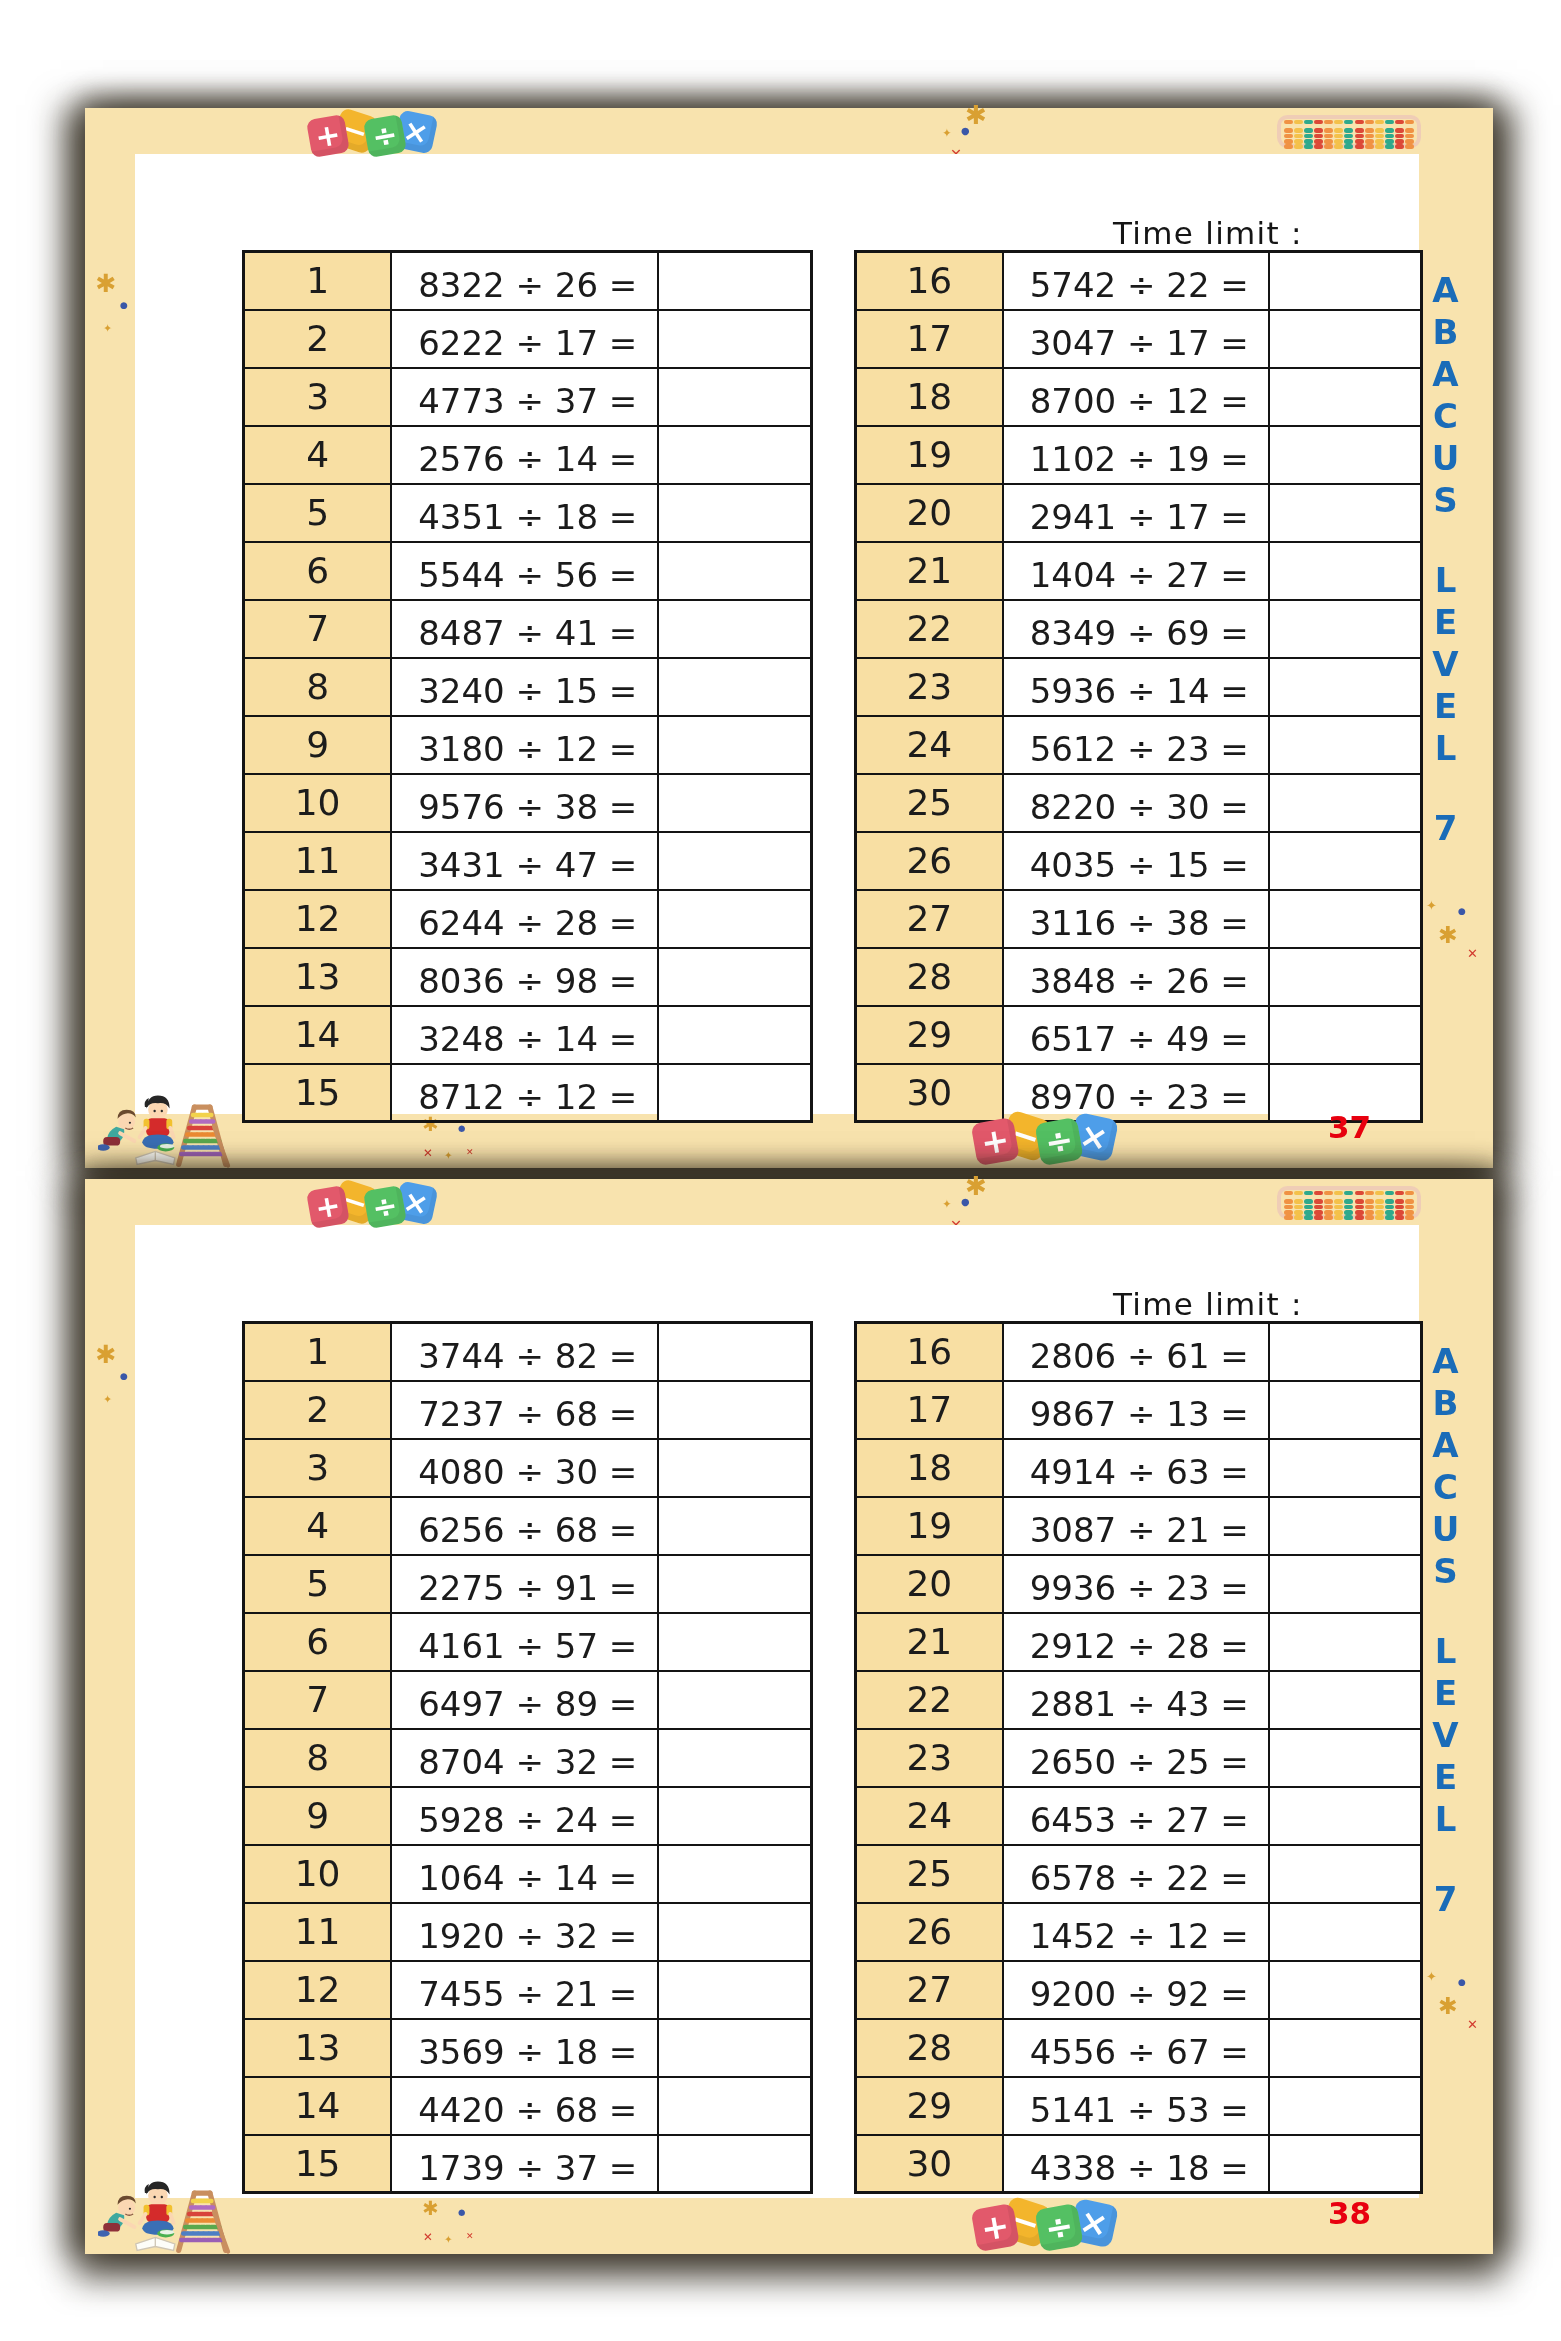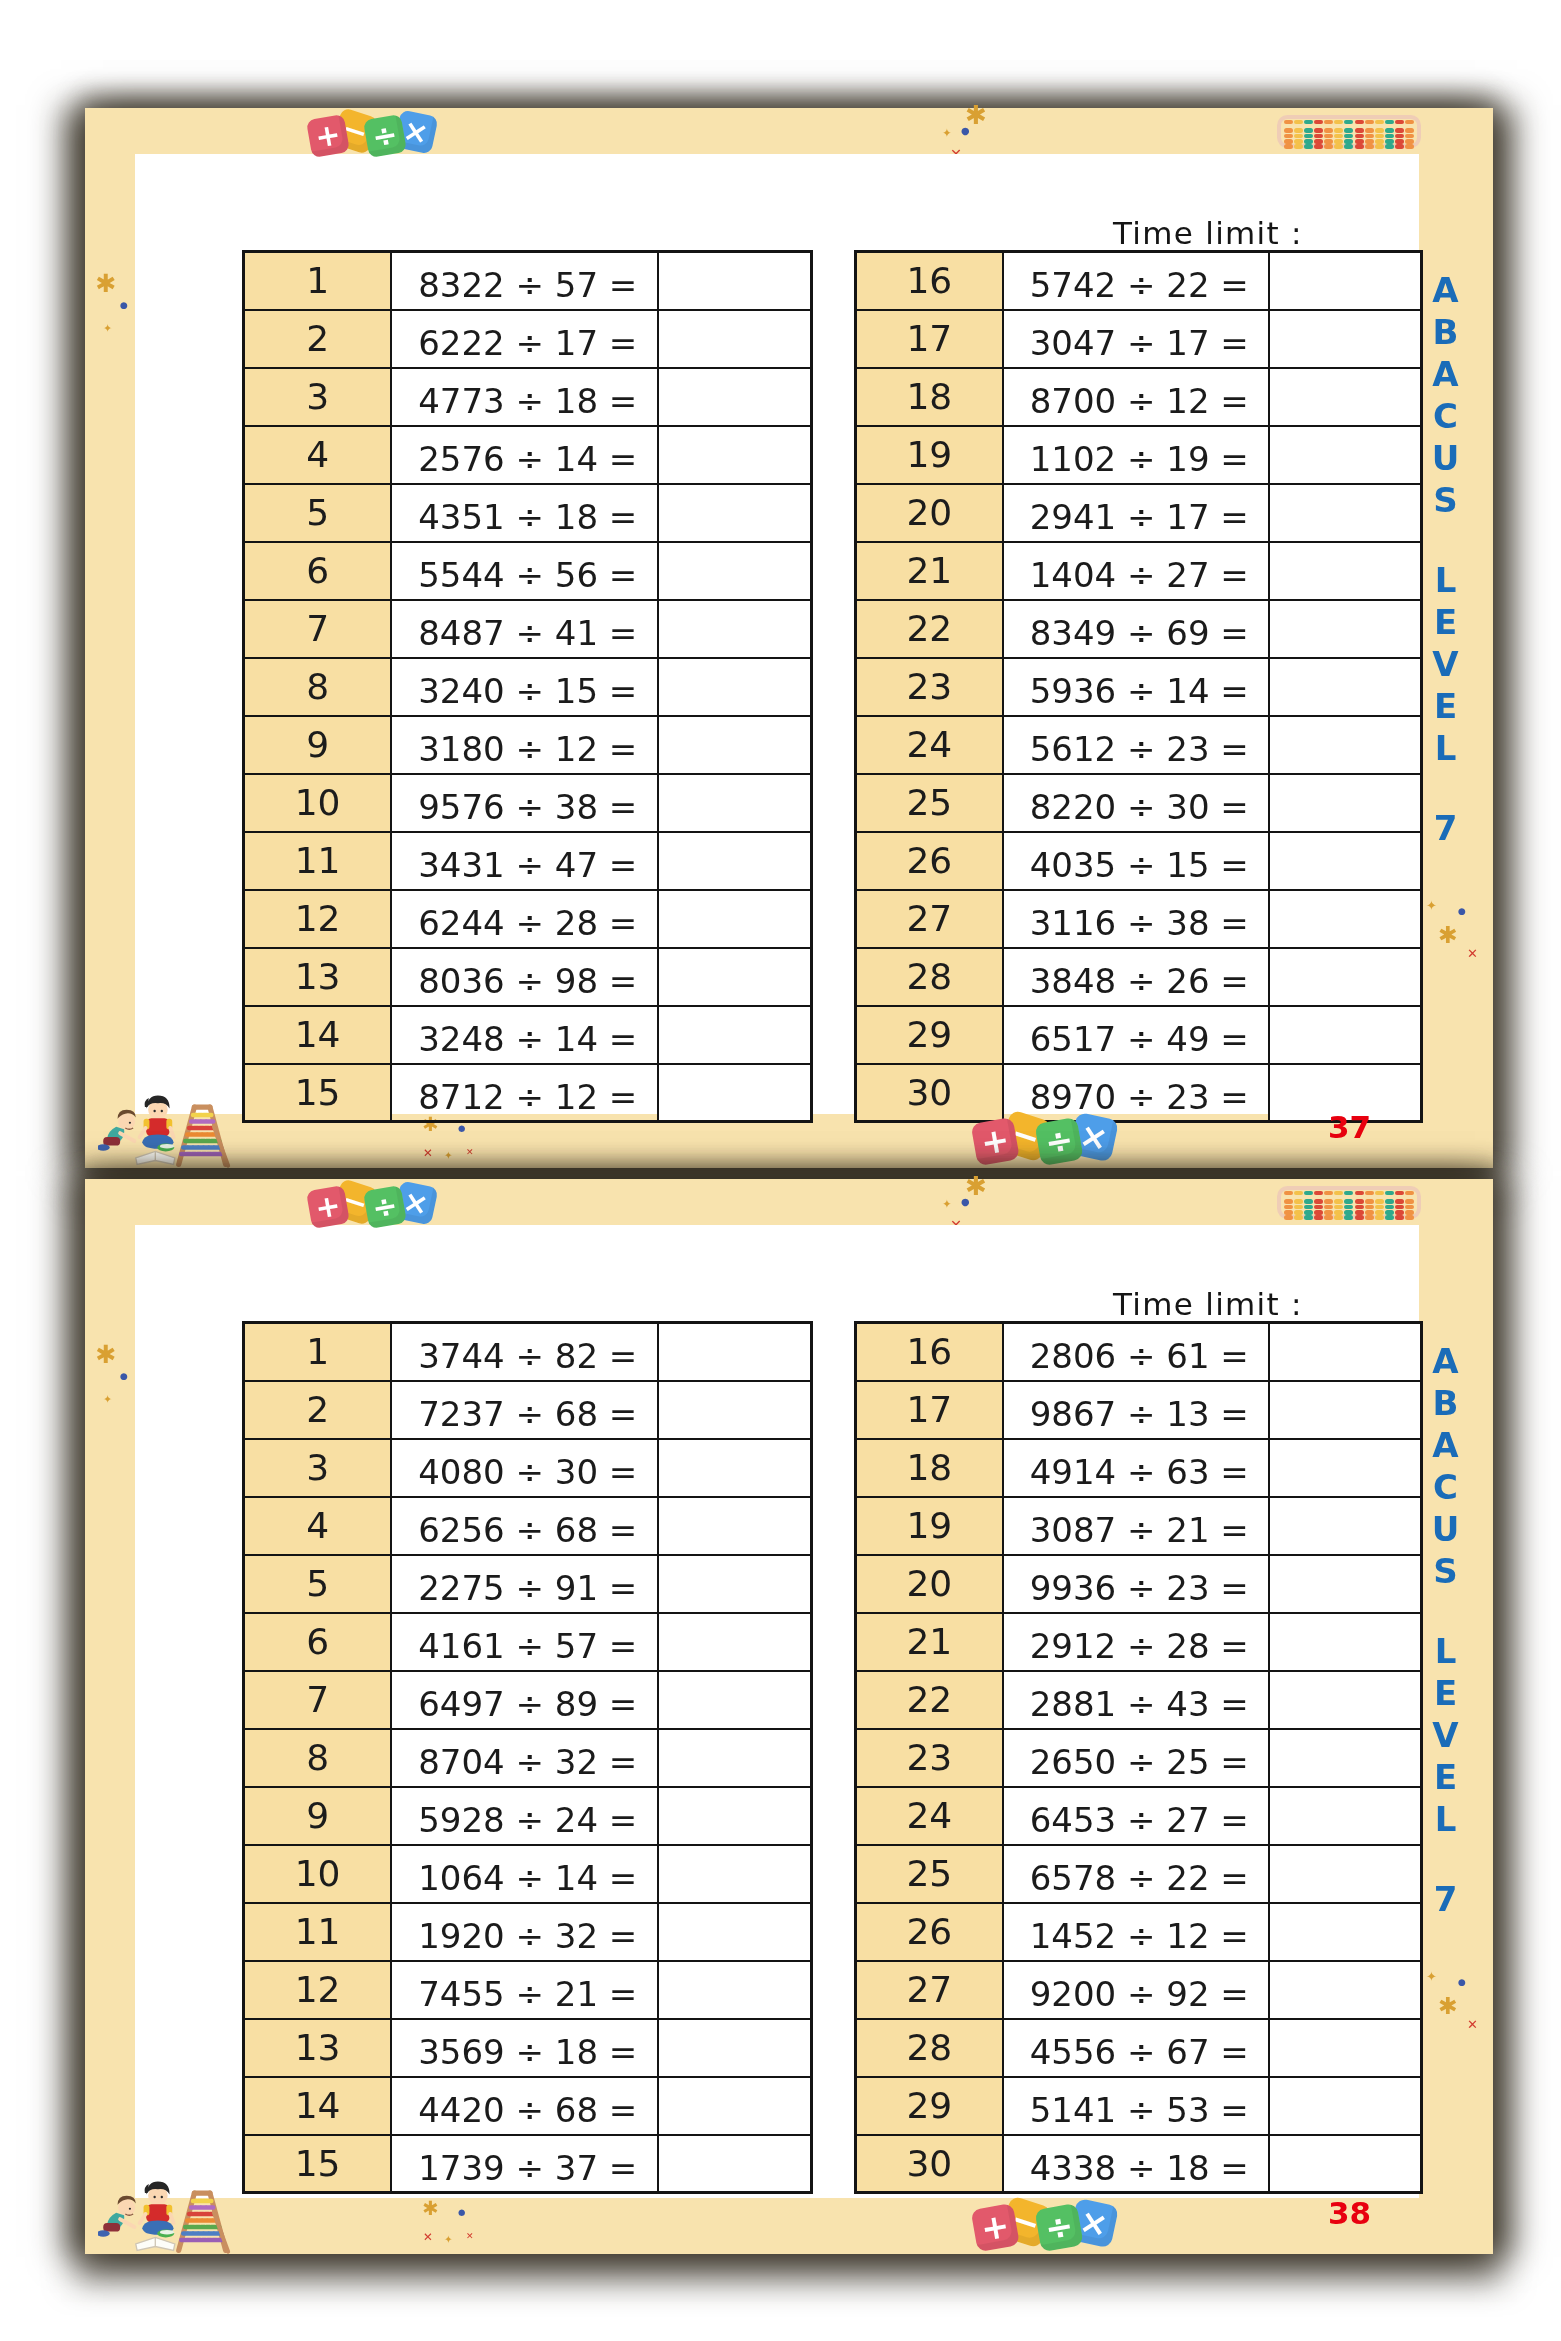--- a/index.html
+++ b/index.html
@@ -236,31 +236,31 @@
     <div class="time-limit">Time limit :</div>
     <table class="ptable ptable-left">
       <colgroup>
           <col style="width:26%">
           <col style="width:47%">
           <col style="width:27%">
         </colgroup>
       <tbody>
           <tr>
             <td class="num">1</td>
-            <td class="expr">8322 ÷ 57 =</td>
+            <td class="expr">8322 ÷ 26 =</td>
             <td class="ans"></td>
           </tr>
           <tr>
             <td class="num">2</td>
             <td class="expr">6222 ÷ 17 =</td>
             <td class="ans"></td>
           </tr>
           <tr>
             <td class="num">3</td>
-            <td class="expr">4773 ÷ 18 =</td>
+            <td class="expr">4773 ÷ 37 =</td>
             <td class="ans"></td>
           </tr>
           <tr>
             <td class="num">4</td>
             <td class="expr">2576 ÷ 14 =</td>
             <td class="ans"></td>
           </tr>
           <tr>
             <td class="num">5</td>
             <td class="expr">4351 ÷ 18 =</td>

